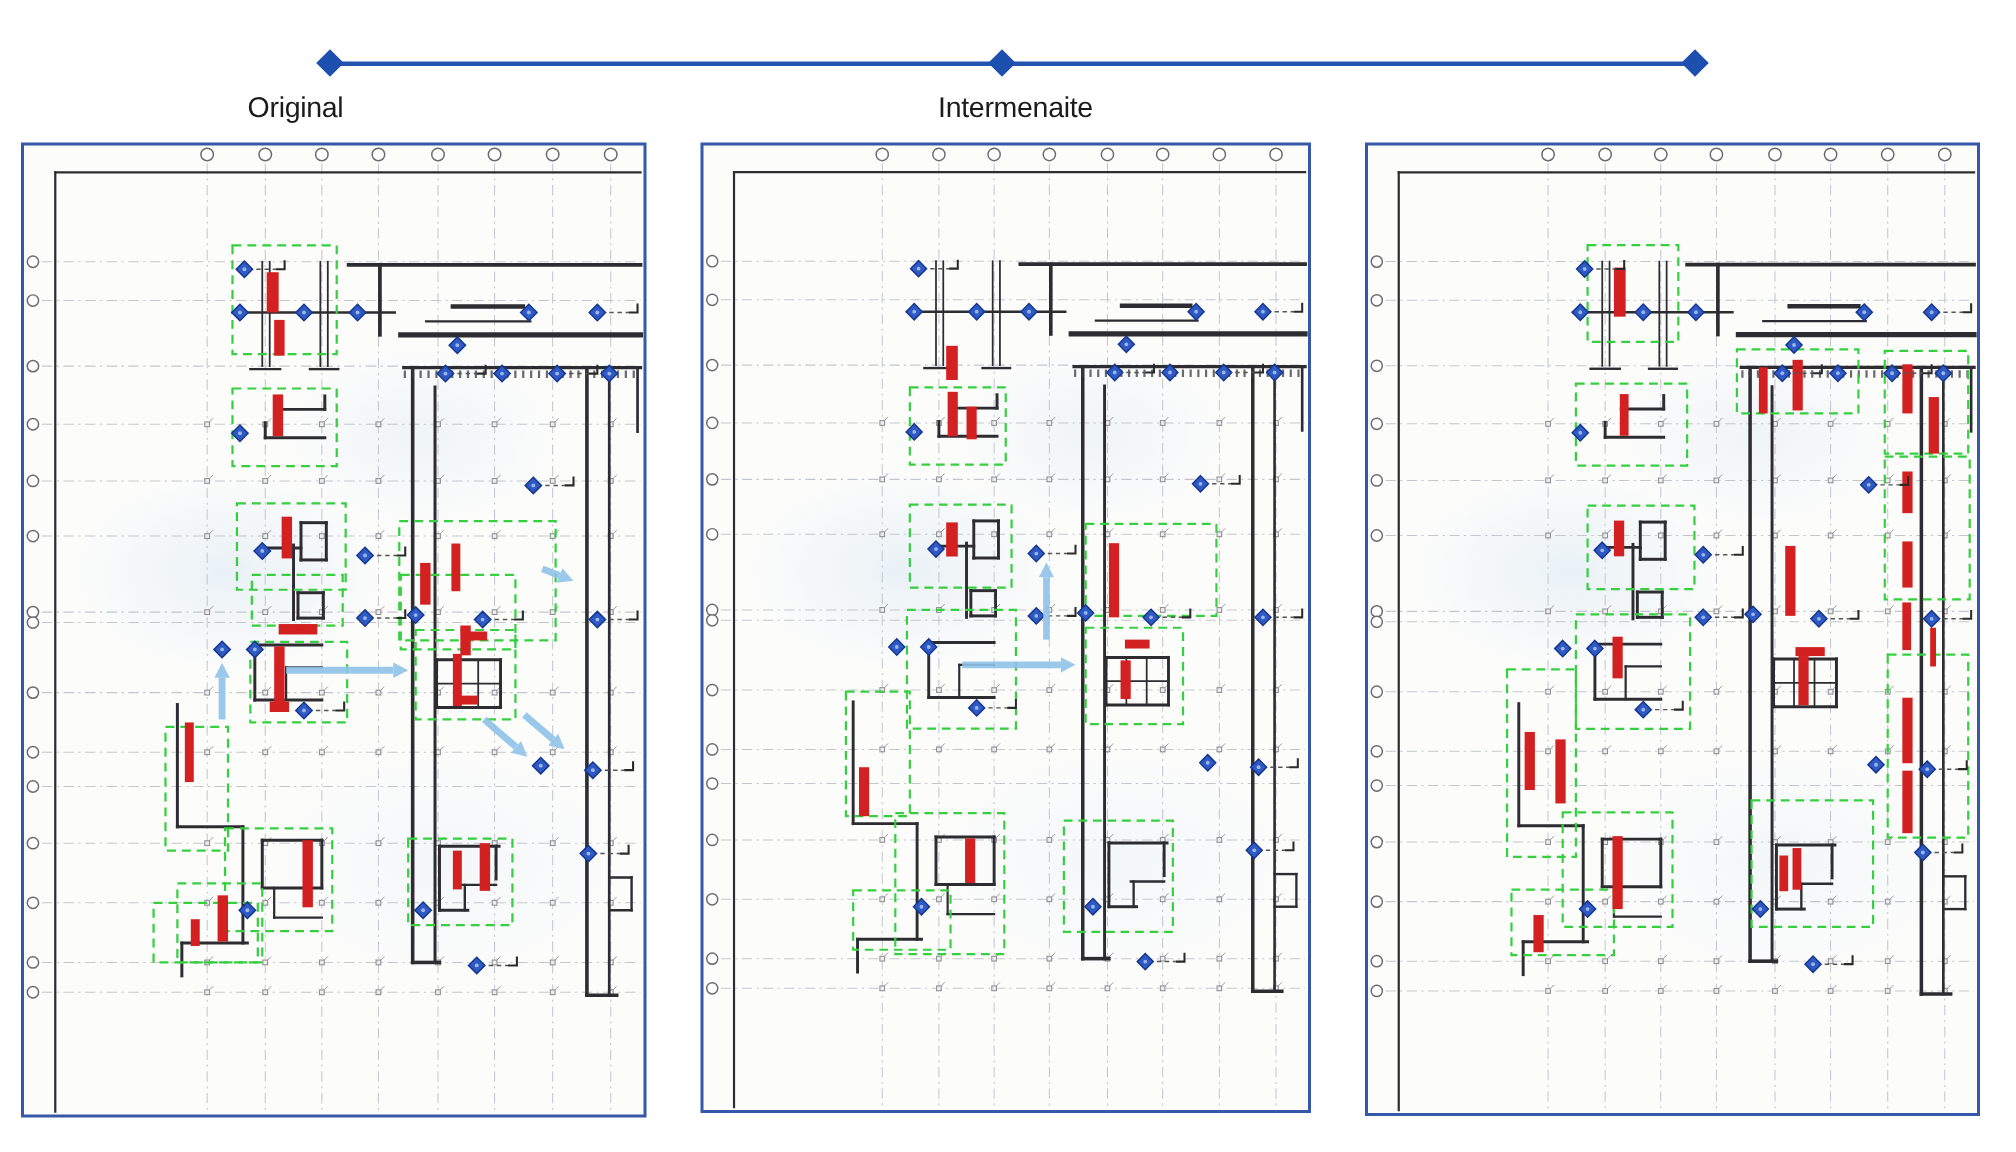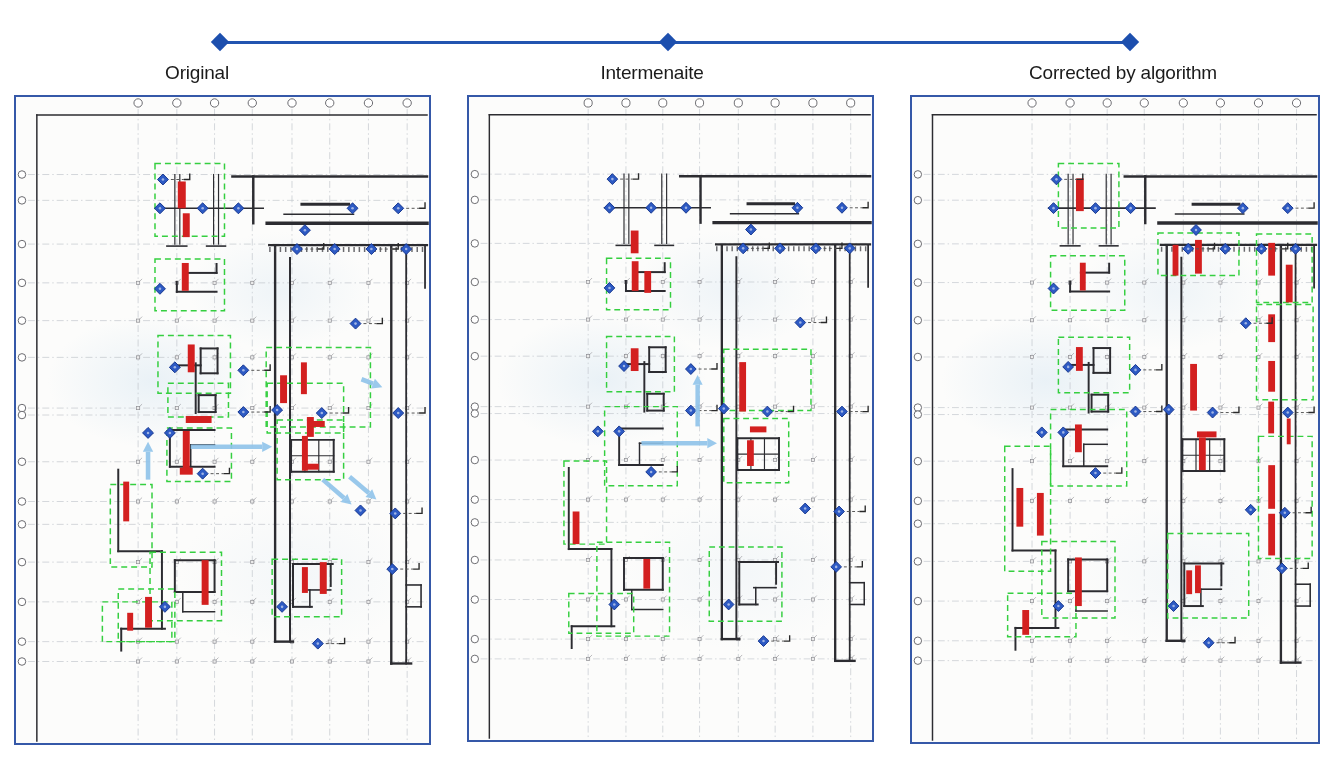--- a/index.html
+++ b/index.html
@@ -4,21 +4,21 @@
 <style>
   html,body{margin:0;padding:0;background:#ffffff;width:1344px;height:768px;overflow:hidden;
     font-family:"Liberation Sans", sans-serif;}
   .stage{position:relative;width:1092px;height:768px;background:#fff;}
   
   .timeline{position:absolute;left:0;top:0;width:1344px;height:90px;}
   .tl-line{position:absolute;height:3px;border-radius:2px;}
   .tl-diamond{position:absolute;width:13px;height:13px;transform:translate(-50%,-50%) rotate(45deg);}
   .cap{position:absolute;top:62px;transform:translateX(-50%);font-size:19px;line-height:22px;
     color:#1b1b1b;font-weight:400;letter-spacing:-0.2px;white-space:nowrap;}
-  .cap1{left:197px}.cap2{left:652px}.cap3{left:1123px}
+  .cap1{left:197px}.cap2{left:677px}.cap3{left:1123px}
   
   .panel{position:absolute;margin:0;padding:0;border:2px solid #3558a8;box-sizing:border-box;
     background:
       radial-gradient(150px 95px at 33% 44%, rgba(168,203,230,.22), rgba(168,203,230,0) 70%),
       radial-gradient(130px 85px at 64% 30%, rgba(178,208,232,.18), rgba(178,208,232,0) 70%),
       radial-gradient(170px 110px at 68% 74%, rgba(195,217,236,.15), rgba(195,217,236,0) 70%),
       #fcfcfb;}
   .panel svg{display:block;width:100%;height:100%;}
   .p1{left:14px;top:95px;width:417px;height:650px;}
   .p2{left:467px;top:95px;width:407px;height:647px;}
@@ -31,21 +31,20 @@
 
   <div class="timeline">
     <div class="tl-line" style="left: 220px; width: 910px; top: 40.5px; background: rgb(34, 84, 176);"></div>
   <div class="tl-diamond" style="left: 220px; top: 42px; background: rgb(29, 79, 174);"></div>
       <div class="tl-diamond" style="left: 668px; top: 42px; background: rgb(29, 79, 174);"></div>
       <div class="tl-diamond" style="left: 1130px; top: 42px; background: rgb(29, 79, 174);"></div>
     </div>
 
   <div class="cap cap1">Original</div>
   <div class="cap cap2">Intermenaite</div>
-  <div class="cap cap3">Corrected by algorithm</div>
 
   <figure class="panel p1">
     <svg class="plan" viewBox="0 0 416 650" preserveAspectRatio="none">
         <g>
           <line x1="123" y1="12" x2="123" y2="648" stroke="#c3c7cd" stroke-width="0.7" stroke-dasharray="7 3 1.5 3"></line>
           <line x1="162" y1="12" x2="162" y2="648" stroke="#c3c7cd" stroke-width="0.7" stroke-dasharray="7 3 1.5 3"></line>
           <line x1="200" y1="12" x2="200" y2="648" stroke="#c3c7cd" stroke-width="0.7" stroke-dasharray="7 3 1.5 3"></line>
           <line x1="238" y1="12" x2="238" y2="648" stroke="#c3c7cd" stroke-width="0.7" stroke-dasharray="7 3 1.5 3"></line>
           <line x1="278" y1="12" x2="278" y2="648" stroke="#c3c7cd" stroke-width="0.7" stroke-dasharray="7 3 1.5 3"></line>
           <line x1="316" y1="12" x2="316" y2="648" stroke="#c3c7cd" stroke-width="0.7" stroke-dasharray="7 3 1.5 3"></line>

